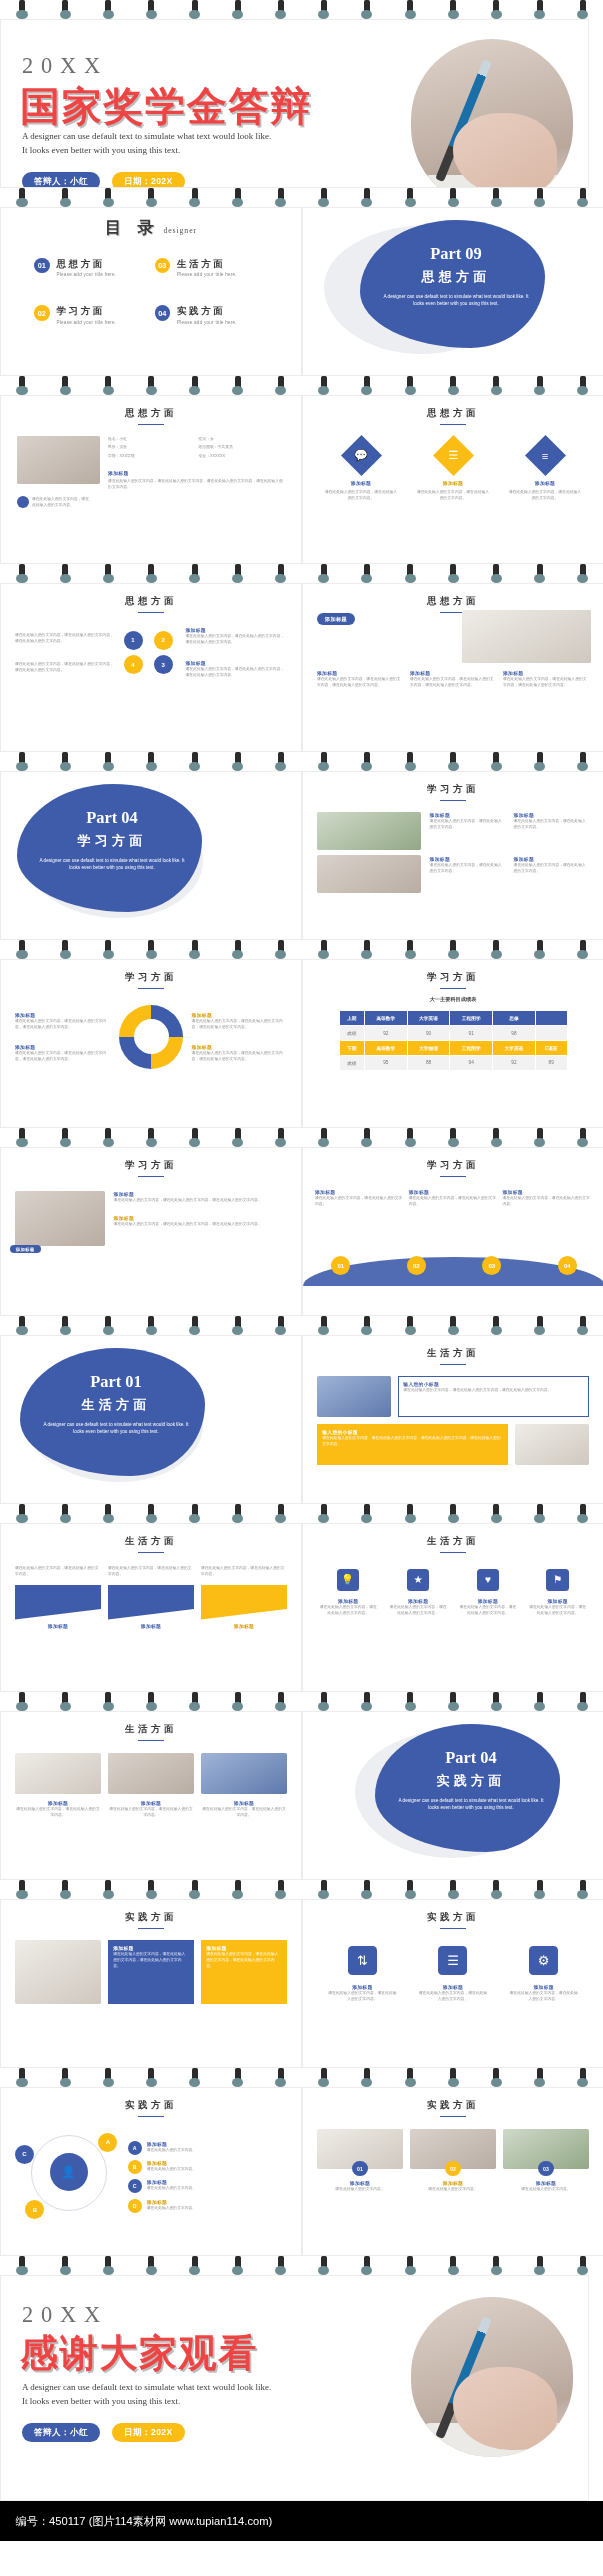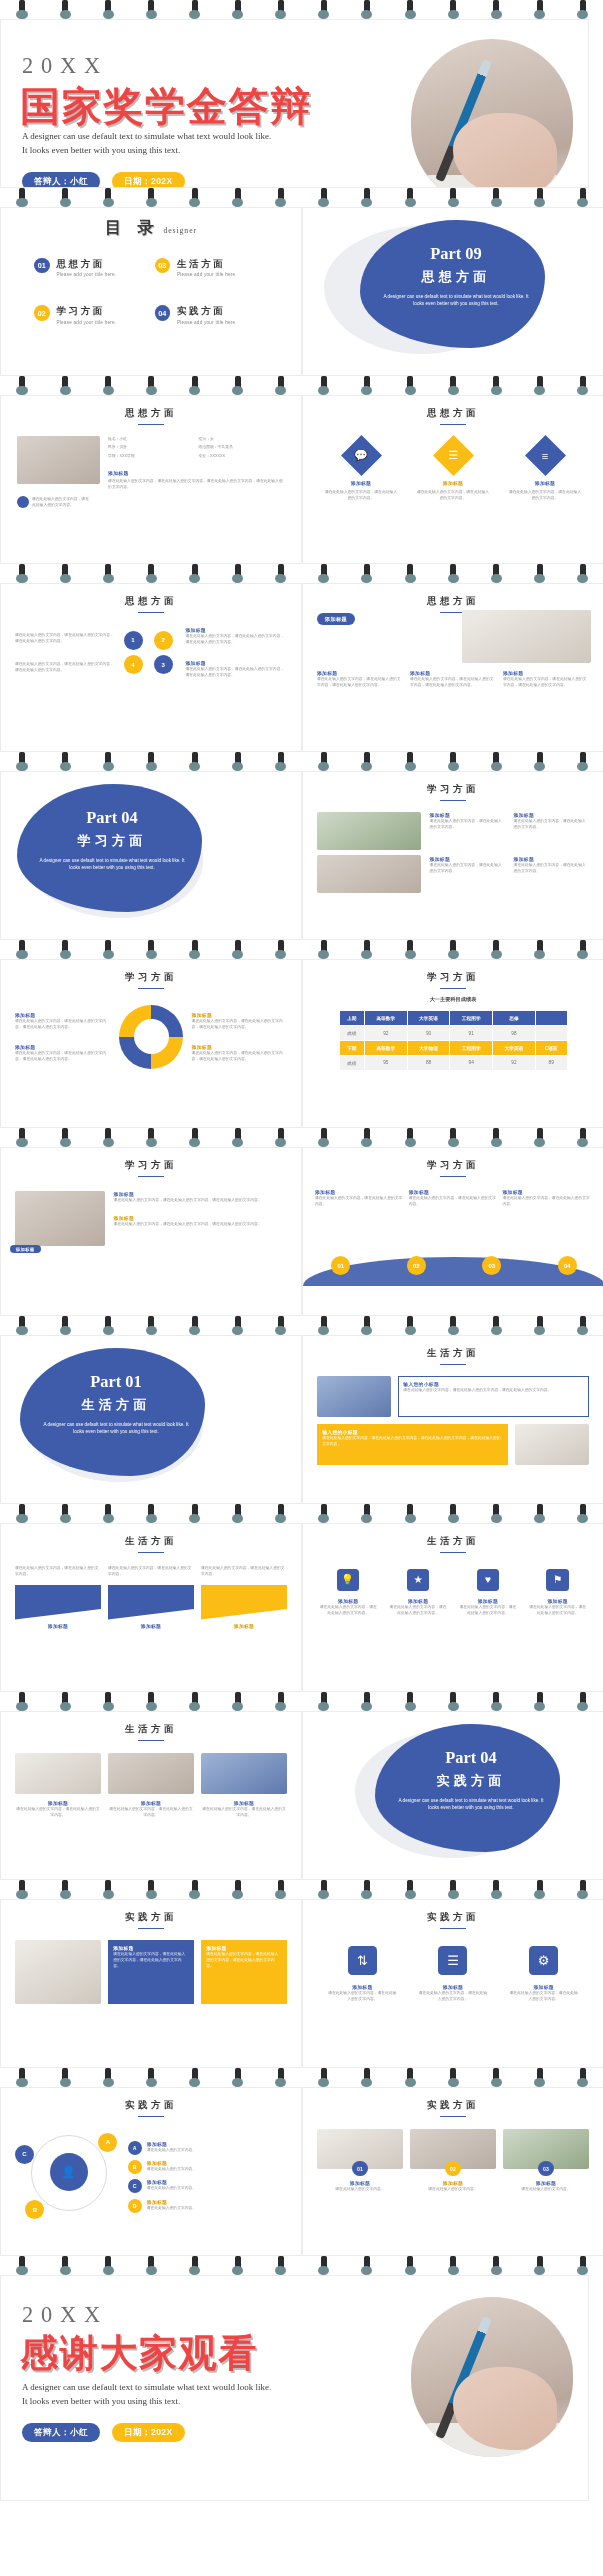--- a/index.html
+++ b/index.html
@@ -1076,14 +1076,17 @@
       <div class="pill blue">答辩人：小红</div>
       <div class="pill yellow">日期：202X</div>
     </div>
     <div class="photo" style="top:21px;height:160px;">
       <div class="book"></div>
       <div class="pen"></div>
       <div class="hand"></div>
     </div>
   </div>
 
+  <div class="footer">
+    <span>编号：450117 (图片114素材网 www.tupian114.com)</span>
+  </div>
 </div>
 
 
 </body></html>

